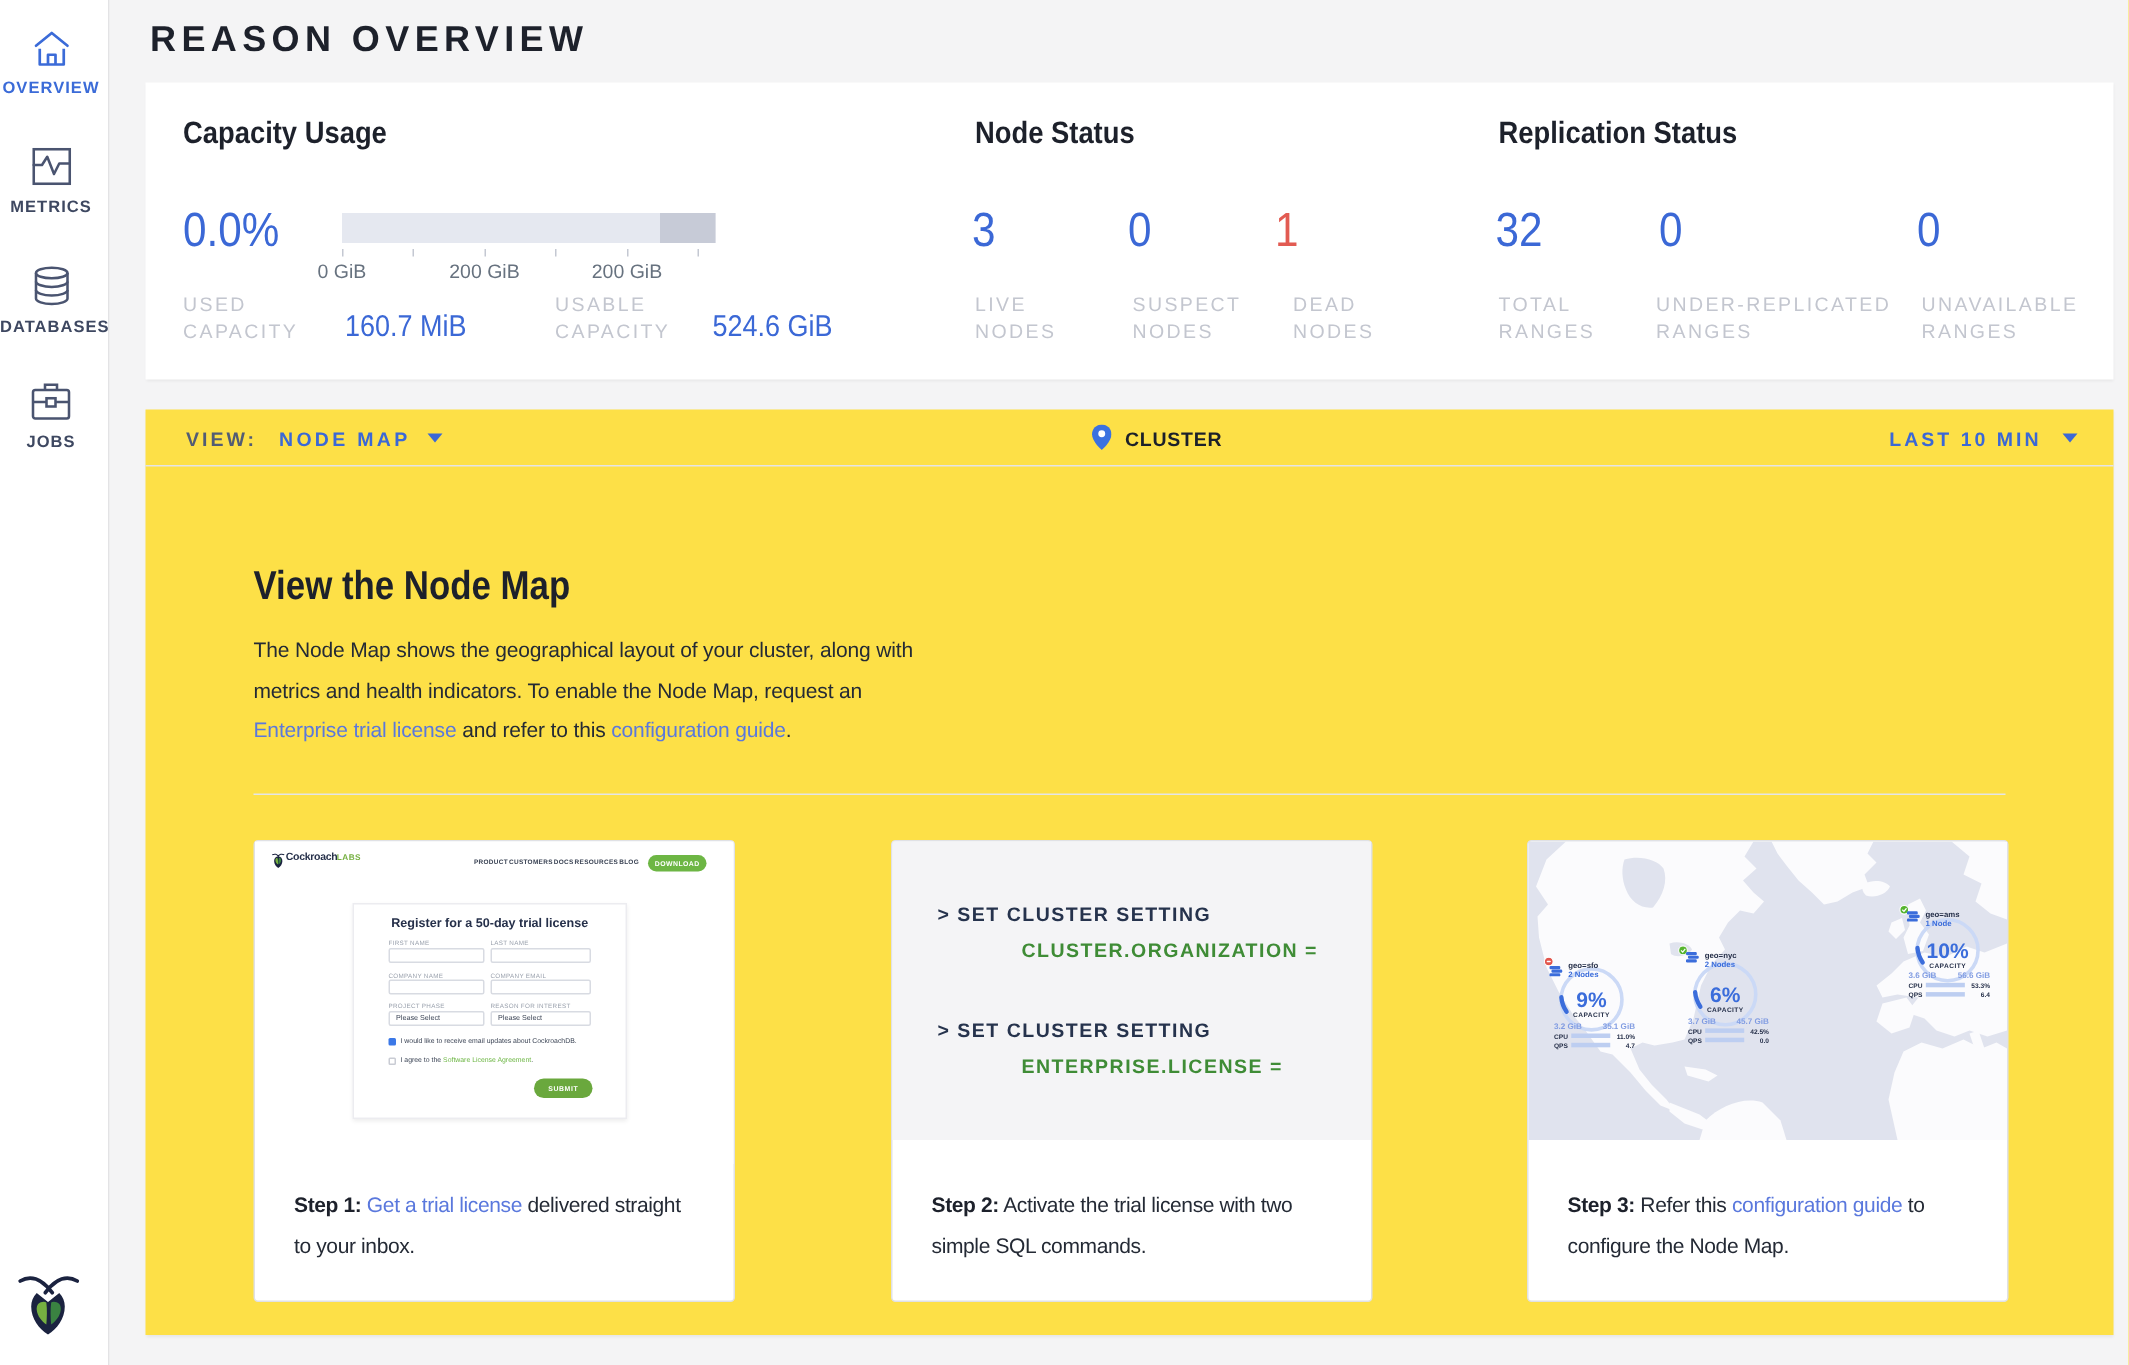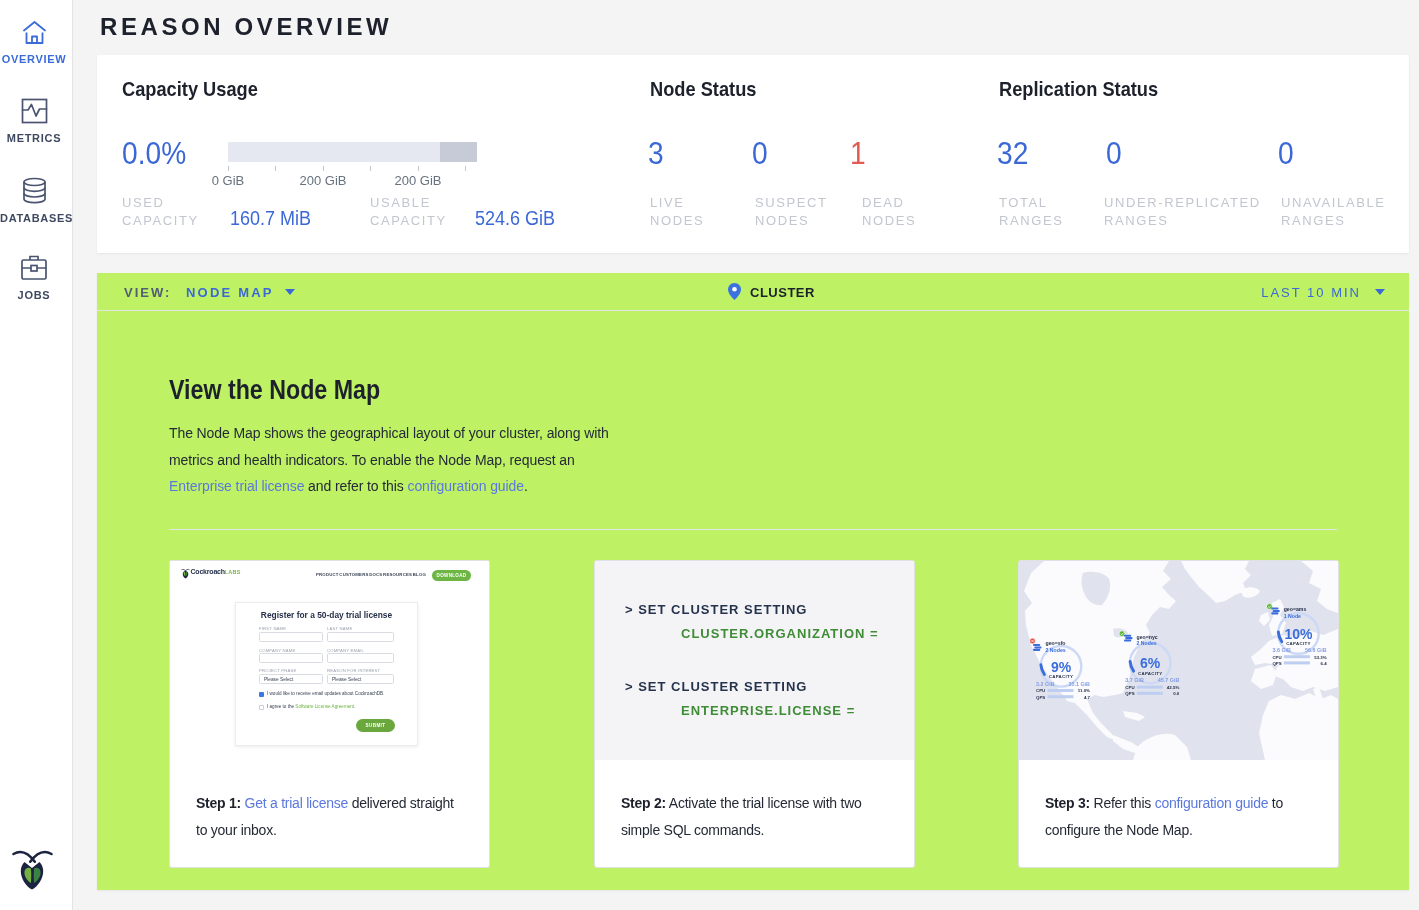--- a/index.html
+++ b/index.html
@@ -23,27 +23,27 @@
 .bignum.red { color:#e25b52; }
 .stat-label { position:absolute; font-size:13px; letter-spacing:1.6px; color:#c3c6cf; line-height:18px; font-weight:400; }
 .midnum { position:absolute; font-size:20px; color:#3b68d6; transform:scaleX(0.9); transform-origin:left; white-space:nowrap; }
 
 #capbar { position:absolute; left:131px; top:87px; width:249px; height:20px; background:#e5e8f0; }
 #capbar .seg { position:absolute; right:0; top:0; width:37px; height:20px; background:#c7cbd7; }
 .tick { position:absolute; top:111px; width:1px; height:5px; background:#c4c8d2; }
 .ticklabel { position:absolute; top:118px; width:60px; text-align:center; font-size:13px; color:#67727f; }
 
 
-#panel { position:absolute; left:97px; top:273px; width:1312px; height:617px; background:#bef264; box-shadow:0 1px 2px rgba(0,0,0,0.06); }
+#panel { position:absolute; left:97px; top:273px; width:1312px; height:617px; background:#fde047; box-shadow:0 1px 2px rgba(0,0,0,0.06); }
 #viewbar { position:absolute; left:0; top:0; width:1312px; height:38px; border-bottom:1px solid #e4e4e7; }
 .vb { position:absolute; top:0; height:37px; line-height:40px; font-size:13px; }
 #vb-view { left:27px; color:#525c74; letter-spacing:2px; font-weight:600; }
 #vb-nodemap { left:89px; color:#3b68d6; letter-spacing:2.2px; font-weight:600; }
 #vb-cluster { left:653px; color:#1c202a; letter-spacing:0.5px; font-weight:600; }
-#vb-last { right:48px; color:#3b68d6; letter-spacing:2px; font-weight:400; }
+#vb-last { right:48px; color:#3b68d6; letter-spacing:2px; font-weight:700; }
 .caret { position:absolute; width:0; height:0; border-left:5.5px solid transparent; border-right:5.5px solid transparent; border-top:6.5px solid #3b68d6; top:16px; }
 
 
 #nm-title { position:absolute; left:72px; top:102px; font-size:27px; font-weight:600; color:#1d212b; transform:scaleX(0.86); transform-origin:left; white-space:nowrap; }
 #nm-p { position:absolute; left:72px; top:147px; font-size:14px; letter-spacing:-0.1px; color:#242a35; line-height:26.5px; width:470px; }
 a.lnk { color:#5a78dd; text-decoration:none; }
 #trial-btn { position:absolute; left:930px; top:109px; width:312px; height:36px; border:1px solid #d3d7df; border-radius:4px; background:#fff; color:#3b68d6; font-size:14px; letter-spacing:0.9px; text-align:center; line-height:34px; }
 #hr { position:absolute; left:72px; top:256px; width:1168px; height:1px; background:#e4e5e8; }
 
 

